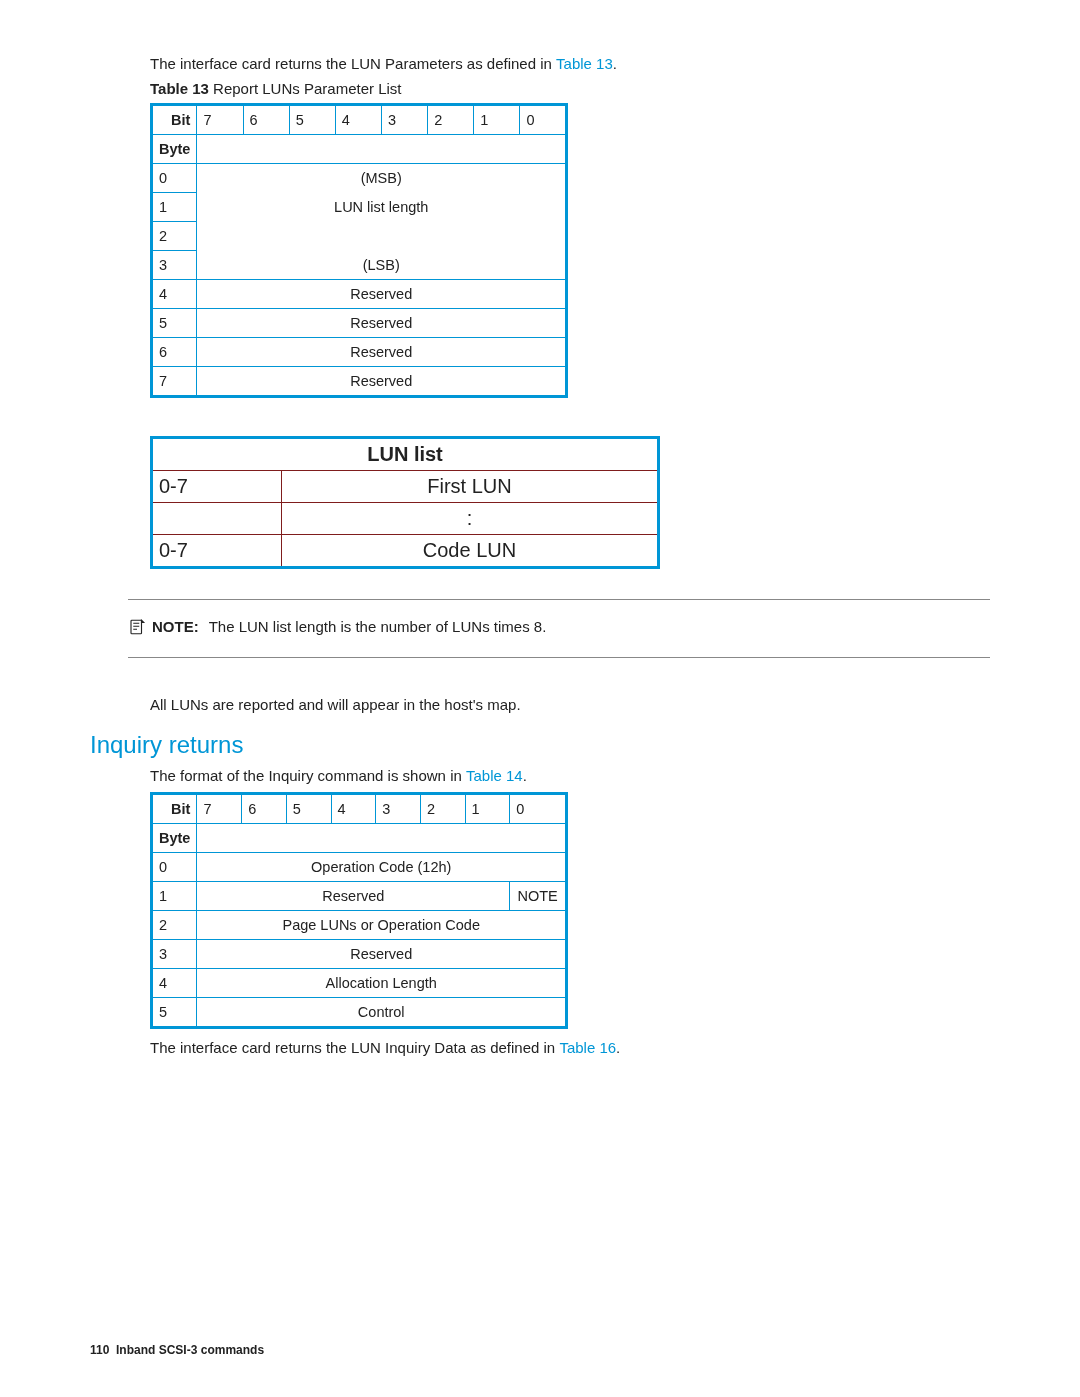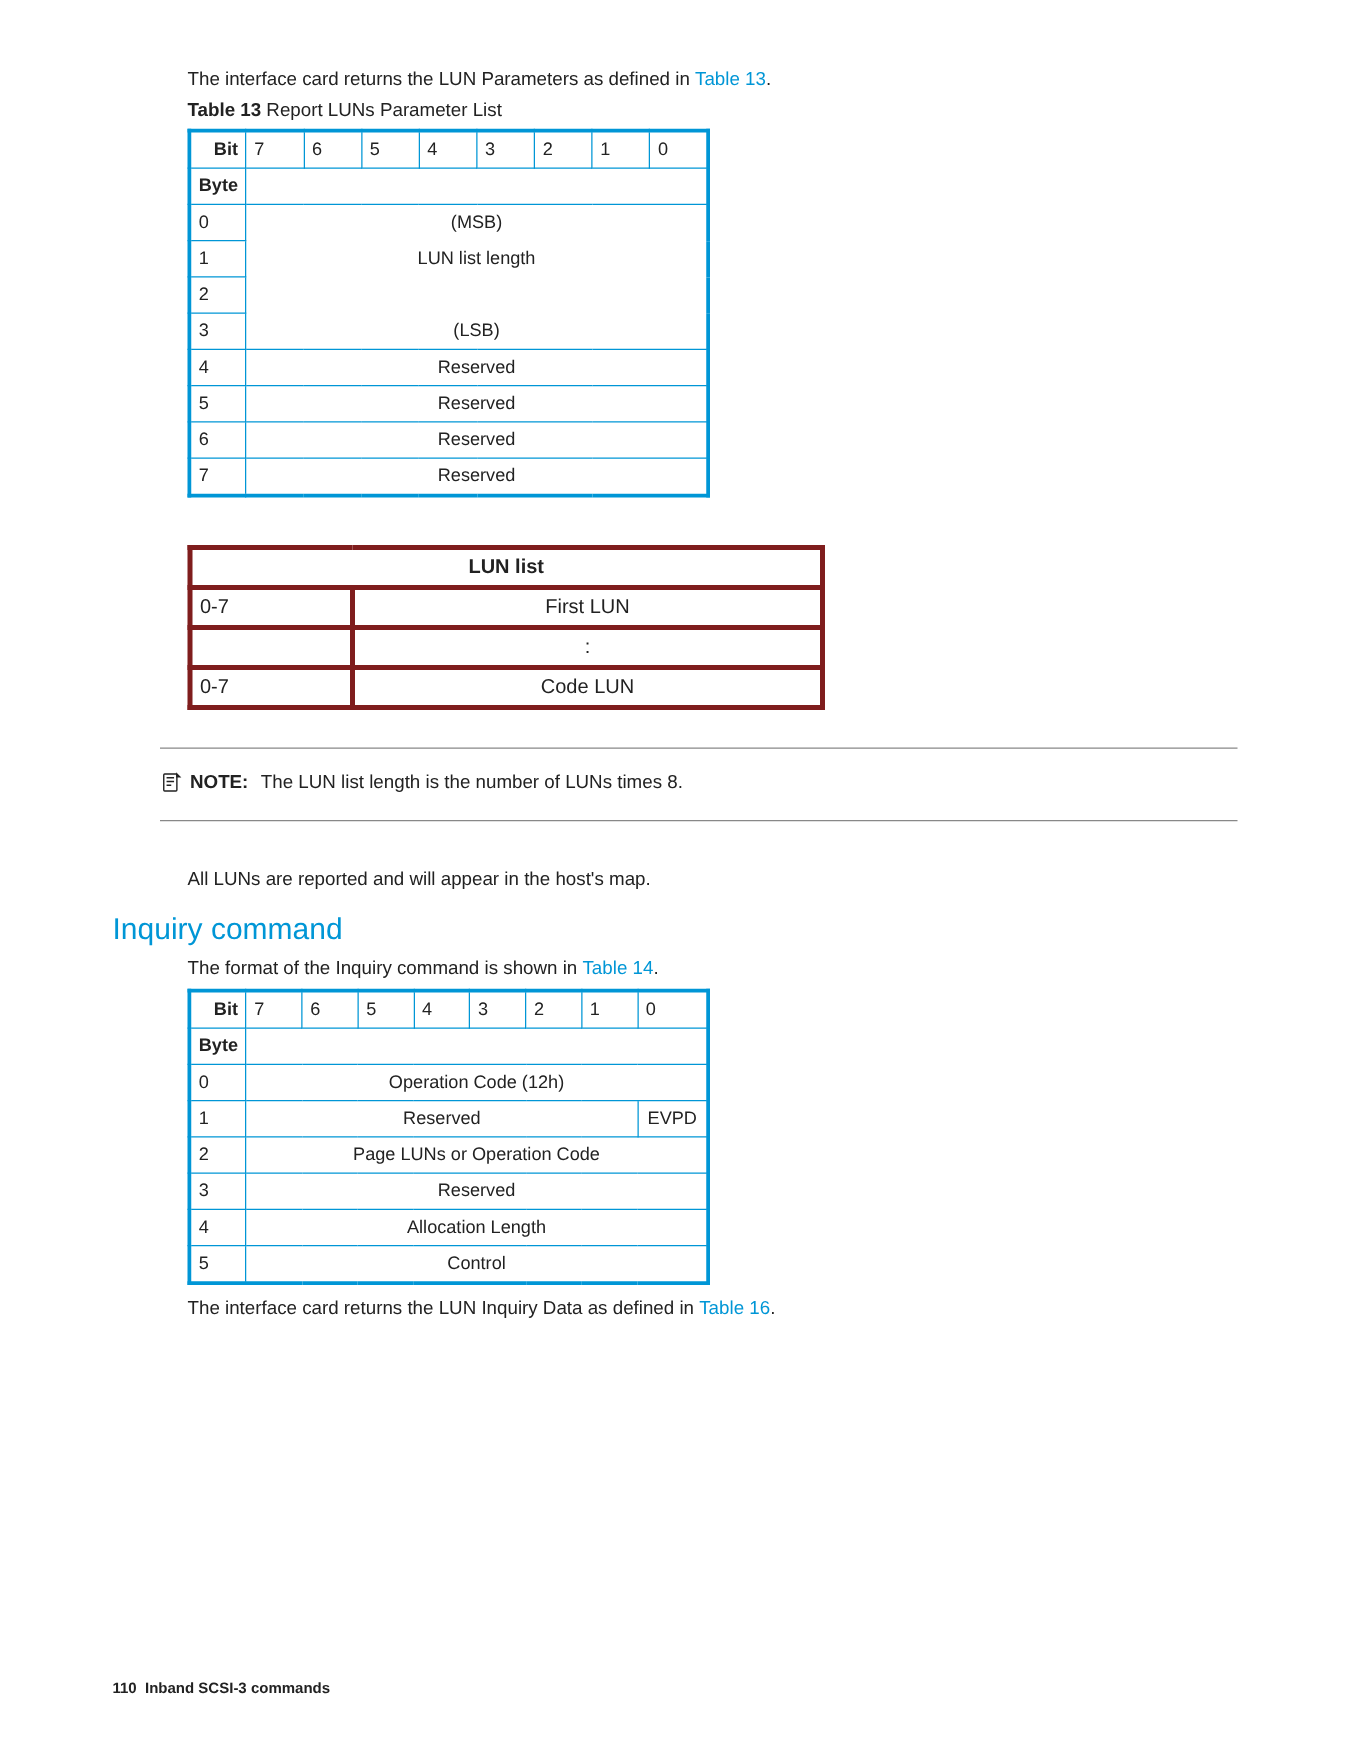--- a/index.html
+++ b/index.html
@@ -63,23 +63,23 @@
 
   table.lun-list {
     border-collapse: collapse;
     margin-left: 60px;
     border: 3px solid #0096d6;
     width: 510px;
     font-weight: 300;
     margin-top: 38px;
   }
   table.lun-list th, table.lun-list td {
-    border: 4px solid #7f1d1d;
+    border: 1px solid #7f1d1d;
     padding: 4px 6px;
-    font-size: 16px;
+    font-size: 20px;
     height: 20px;
     font-weight: 300;
     margin-left: 44px;
   }
   table.lun-list th {
     font-weight: 700;
     text-align: center;
   }
   table.lun-list td.center {
     text-align: center;
@@ -243,21 +243,21 @@
       <span class="note-label">NOTE:</span>
       <span>The LUN list length is the number of LUNs times 8.</span>
     </div>
     <hr>
   </div>
 
   <div class="spacer-md"></div>
 
   <p class="body-text">All LUNs are reported and will appear in the host's map.</p>
 
-  <h2 class="section-heading">Inquiry command</h2>
+  <h2 class="section-heading">Inquiry returns</h2>
 
   <p class="body-text">
     <span>The format of the Inquiry command is shown in </span><span class="link">Table 14</span><span>.</span>
   </p>
 
 
   <table class="bit-table">
     <colgroup>
       <col class="byte-col">
         <col class="bit-col">
@@ -285,21 +285,21 @@
       <th>Byte</th>
       <td colspan="8" style="border-top:none;"></td>
     </tr>
     <tr>
       <td>0</td>
       <td colspan="8" class="center">Operation Code (12h)</td>
     </tr>
     <tr>
       <td>1</td>
       <td colspan="7" class="center">Reserved</td>
-      <td class="center">EVPD</td>
+      <td class="center">NOTE</td>
     </tr>
     <tr>
       <td>2</td>
       <td colspan="8" class="center">Page LUNs or Operation Code</td>
     </tr>
     <tr>
       <td>3</td>
       <td colspan="8" class="center">Reserved</td>
     </tr>
     <tr>

